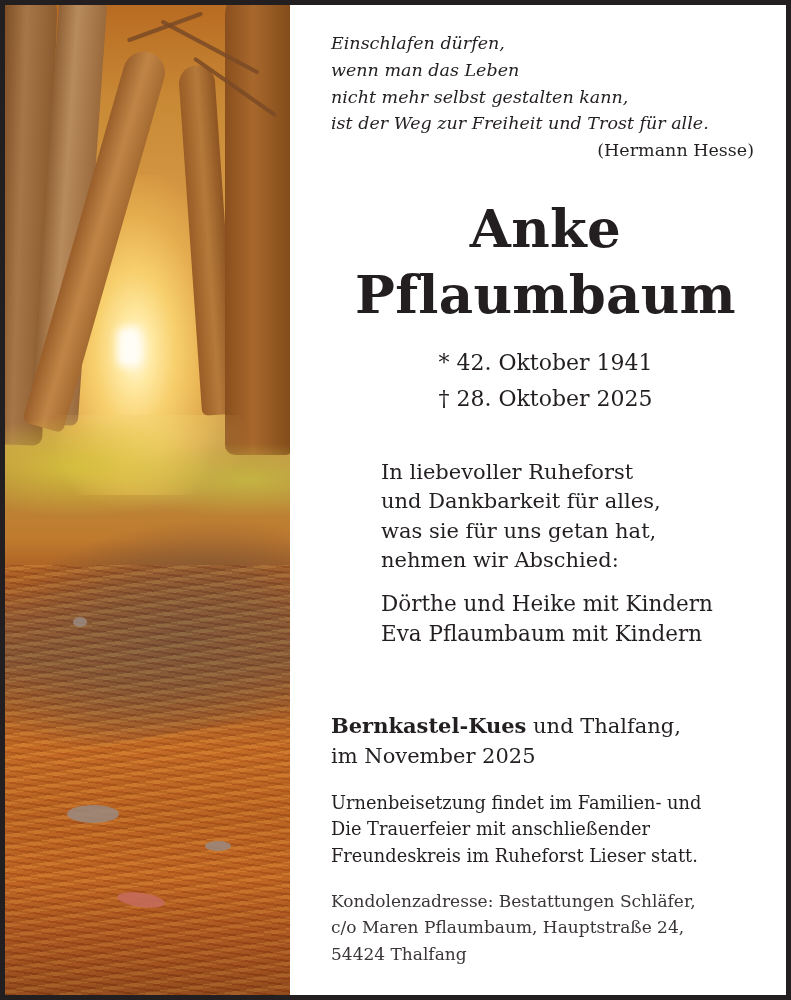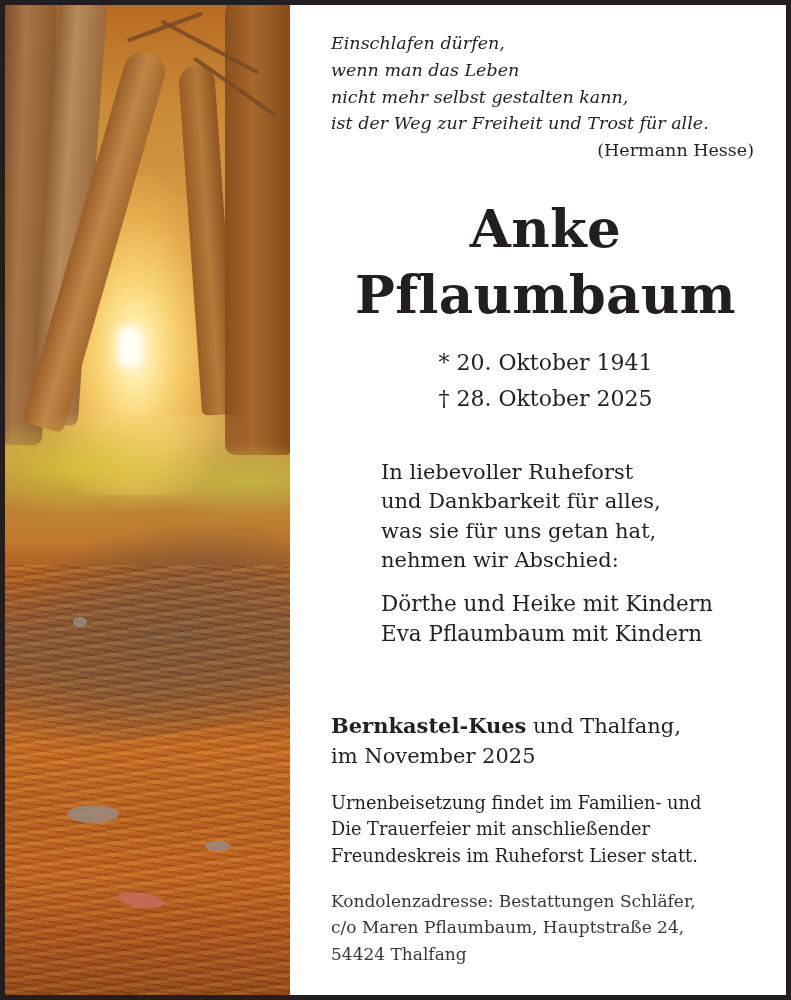--- a/index.html
+++ b/index.html
@@ -139,21 +139,21 @@
     <span class="line">wenn man das Leben</span>
     <span class="line">nicht mehr selbst gestalten kann,</span>
     <span class="line">ist der Weg zur Freiheit und Trost für alle.</span>
     <span class="author">(Hermann Hesse)</span>
   </div>
 
   <div class="name first">Anke</div>
   <div class="name last">Pflaumbaum</div>
 
   <div class="dates">
-    <span class="line">* 20. Oktober 1941</span>
+    <span class="line">* 42. Oktober 1941</span>
     <span class="line">† 28. Oktober 2025</span>
   </div>
 
   <div class="tribute">
     <span class="line">In liebevoller Ruheforst</span>
     <span class="line">und Dankbarkeit für alles,</span>
     <span class="line">was sie für uns getan hat,</span>
     <span class="line">nehmen wir Abschied:</span>
   </div>
 

